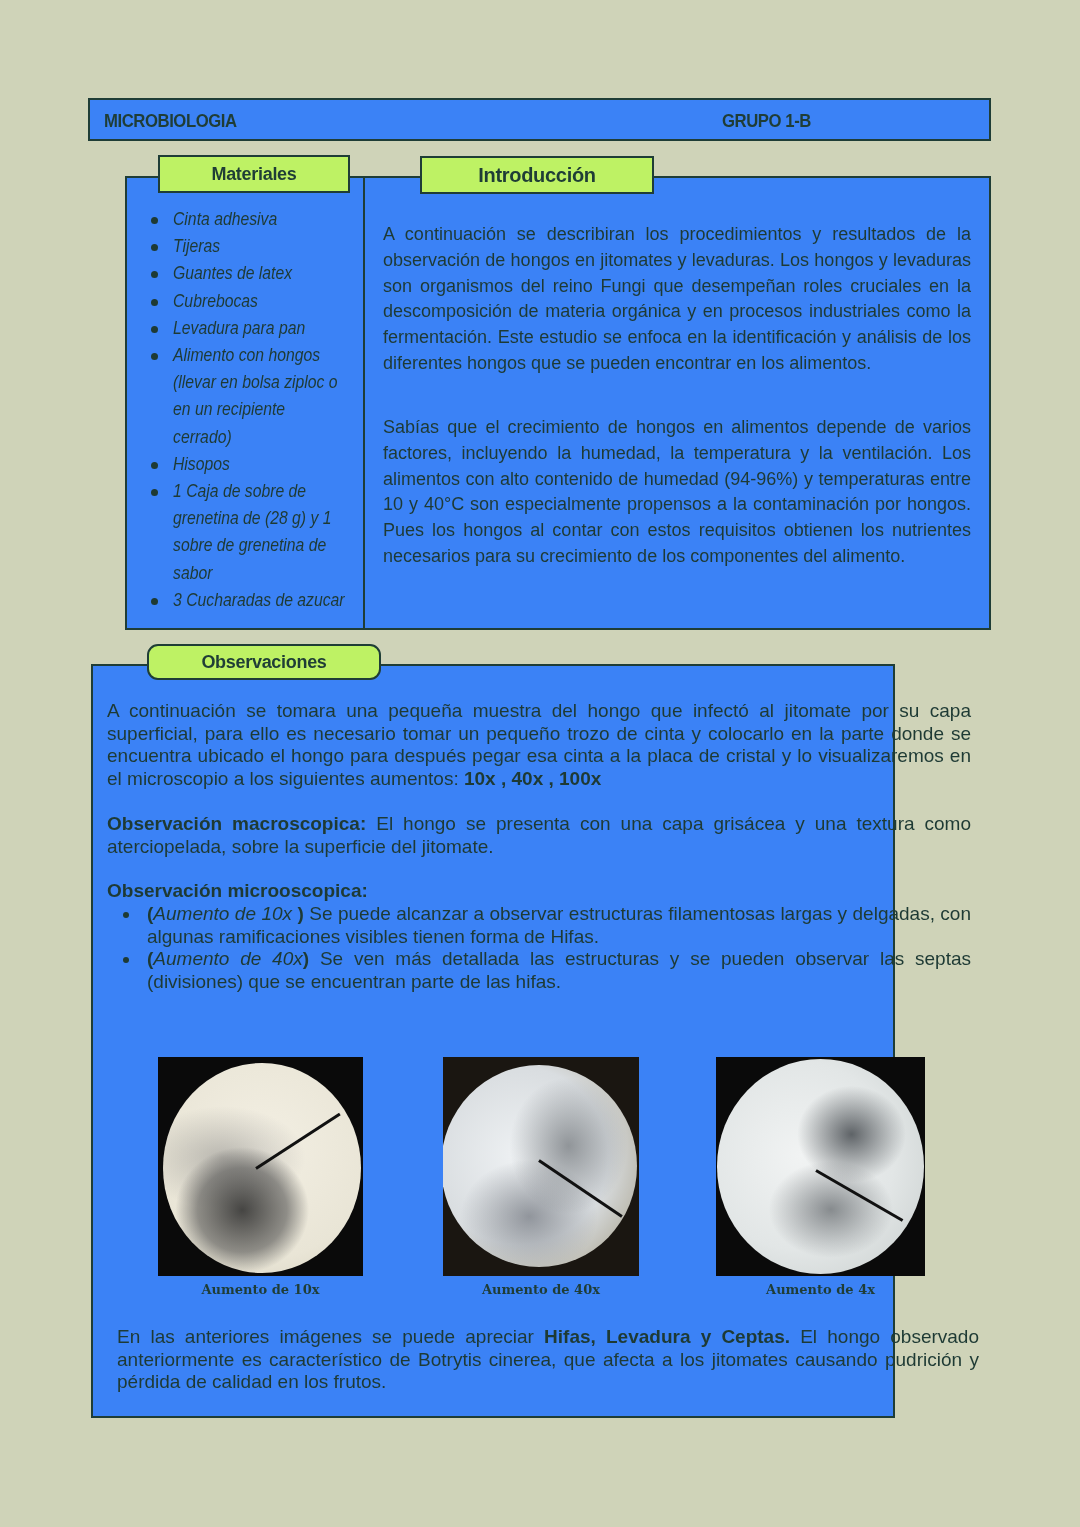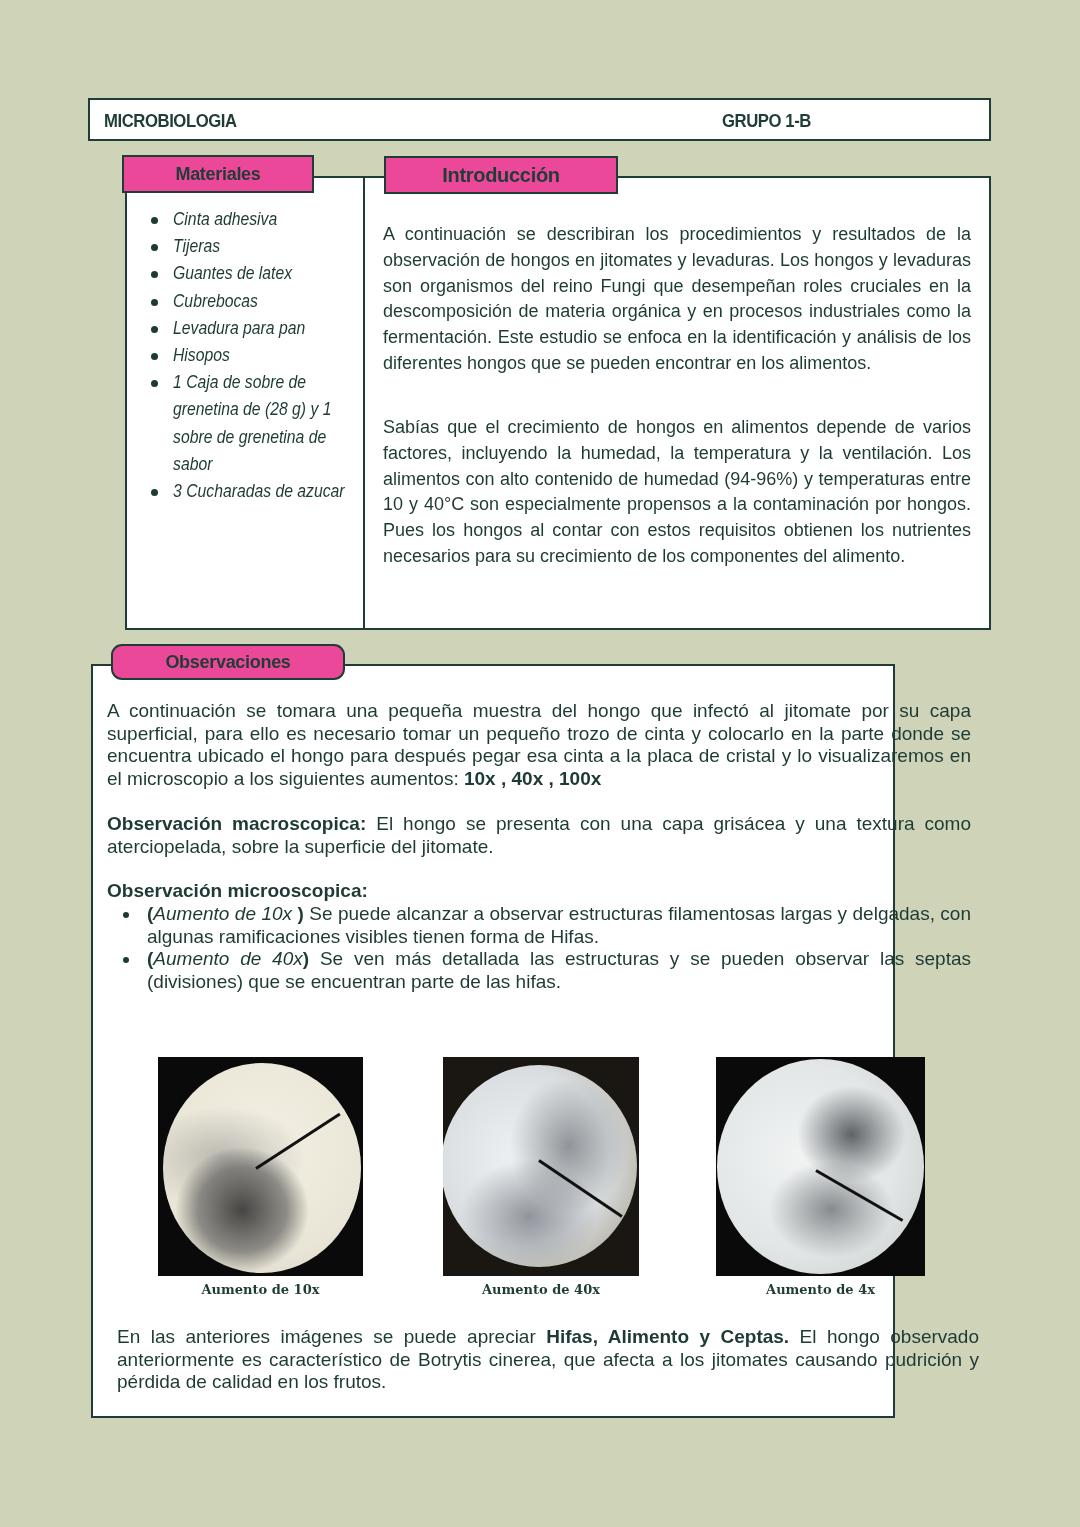--- a/index.html
+++ b/index.html
@@ -7,32 +7,33 @@
       width: 1080px; height: 1527px;
       background: #cfd3b8;
       font-family: "Liberation Sans Narrow", "Liberation Sans", sans-serif;
       color: #1e3a34;
       overflow: hidden;
     }
     .page { position: relative; width: 1080px; height: 1527px; }
 
     .border-box {
       position: absolute;
-      background: #ffffff;
+      background: #3b82f6;
       border: 2.5px solid #1f3d36;
     }
     .tab-label {
       position: absolute;
-      background: #ec4899;
+      background: #bef264;
       border: 2.5px solid #1f3d36;
       font-family: "Liberation Sans", sans-serif;
       font-weight: bold;
       color: #1f3d36;
       display: flex; align-items: center; justify-content: center;
       letter-spacing: -0.3px;
+      margin-left: 36px;
     }
 
     
     #header { left: 88px; top: 98px; width: 903px; height: 43px; }
     .hdr-text {
       position: absolute; top: 10px;
       font-family: "Liberation Sans", sans-serif;
       font-weight: bold; font-size: 19px; color: #1f3d36;
       letter-spacing: -0.5px;
       transform: scaleX(0.88); transform-origin: left center;
@@ -158,20 +159,24 @@
     <span class="hdr-text" id="hdr-right">GRUPO 1-B</span>
   </div>
 
   <div class="border-box" id="mat-panel">
     <ul class="mat-list">
       <li><span> Cinta adhesiva</span></li>
       <li><span>Tijeras</span></li>
       <li><span>Guantes de latex</span></li>
       <li><span>Cubrebocas</span></li>
       <li><span>Levadura para pan</span></li>
+      <li><span>Alimento con hongos
+(llevar en bolsa ziploc o
+en un recipiente
+cerrado)</span></li>
       <li><span>Hisopos</span></li>
       <li><span>1 Caja de sobre de
 grenetina de (28 g) y 1
 sobre de grenetina de
 sabor</span></li>
       <li><span>3 Cucharadas de azucar</span></li>
     </ul>
   </div>
   <div class="tab-label" id="mat-label">Materiales</div>
 
@@ -186,21 +191,21 @@
 
     <p class="obs-text" id="obs-micro-title">Observación microoscopica:</p>
 
     <p class="obs-text" id="obs-macro"><b>Observación macroscopica:</b><span> El hongo se presenta con una capa grisácea y una textura como aterciopelada, sobre la superficie del jitomate.</span></p>
 
     <ul class="obs-list">
       <li><span class="paren">(</span><i>Aumento de 10x </i><span class="paren">)</span><span>  Se puede alcanzar a observar estructuras filamentosas largas y delgadas, con algunas ramificaciones visibles tienen forma de Hifas.</span></li>
       <li><span class="paren">(</span><i>Aumento de 40x</i><span class="paren">)</span><span> Se ven más detallada las estructuras y se pueden observar las septas (divisiones) que se encuentran parte de las hifas.</span></li>
     </ul>
 
-    <p class="obs-text" id="obs-conclusion"><span>En  las anteriores imágenes se puede apreciar </span><b>Hifas, Alimento y Ceptas.</b><span> El hongo observado anteriormente es característico de Botrytis cinerea, que afecta a los jitomates causando pudrición y pérdida de calidad en los frutos.</span></p>
+    <p class="obs-text" id="obs-conclusion"><span>En  las anteriores imágenes se puede apreciar </span><b>Hifas, Levadura y Ceptas.</b><span> El hongo observado anteriormente es característico de Botrytis cinerea, que afecta a los jitomates causando pudrición y pérdida de calidad en los frutos.</span></p>
   </div>
   <div class="tab-label" id="obs-label">Observaciones</div>
 
   <div class="micro-fig" id="fig1">
     <div class="micro-img">
       <div class="micro-circle"></div>
       <div class="micro-line"></div>
     </div>
     <div class="micro-caption">Aumento de 10x</div>
   </div>

